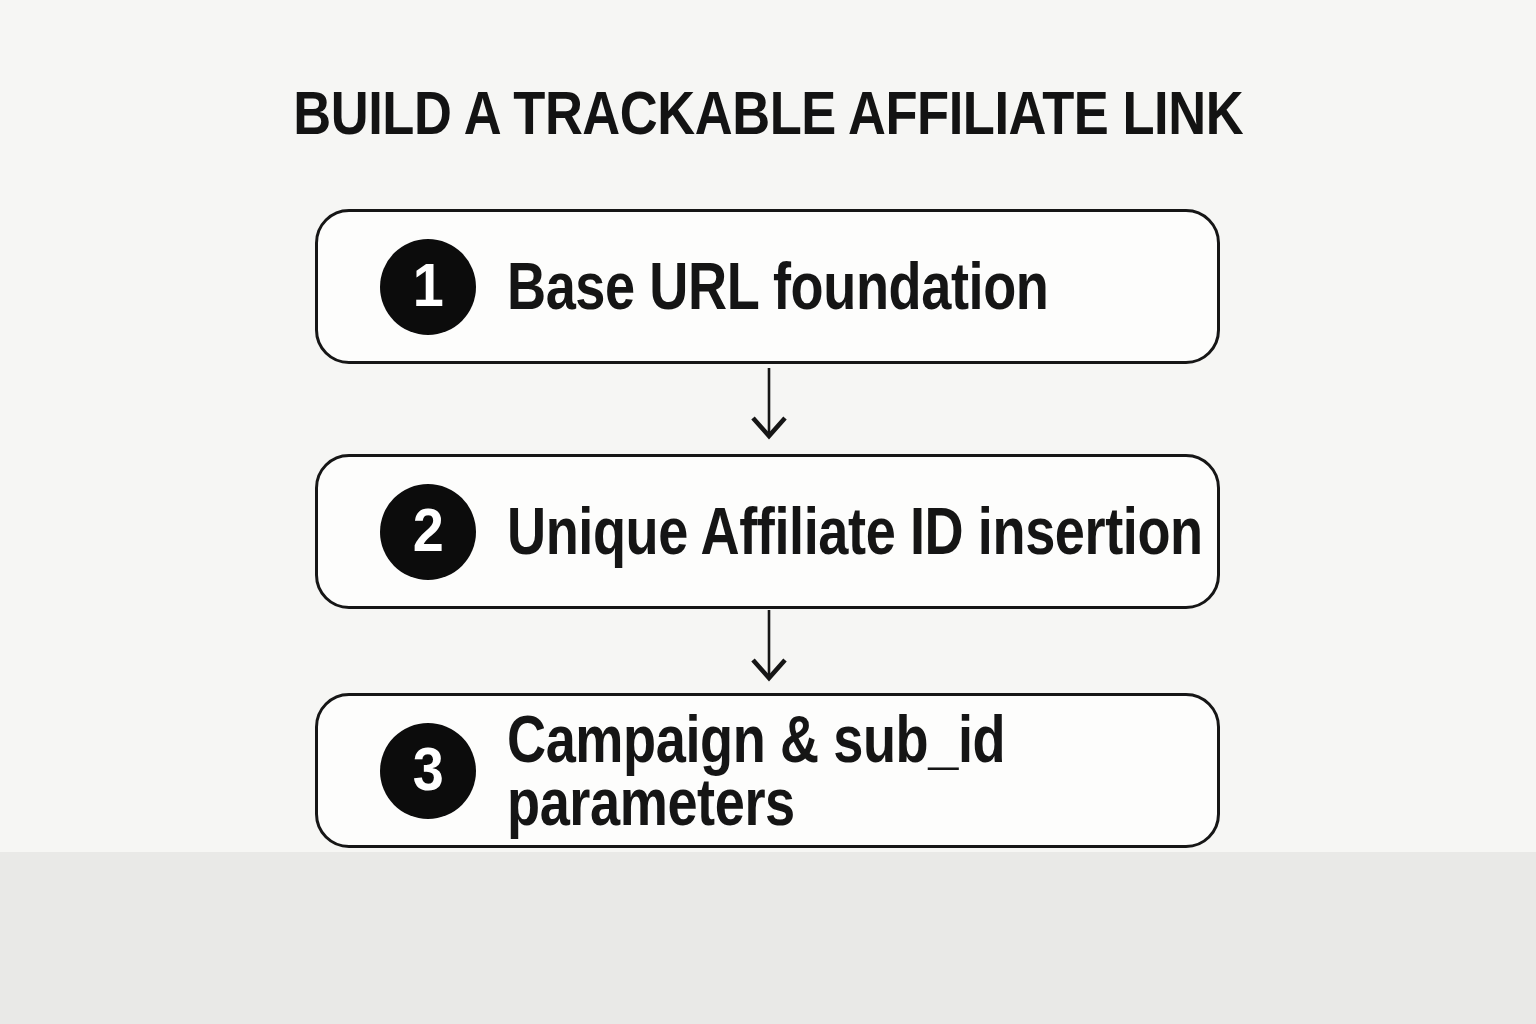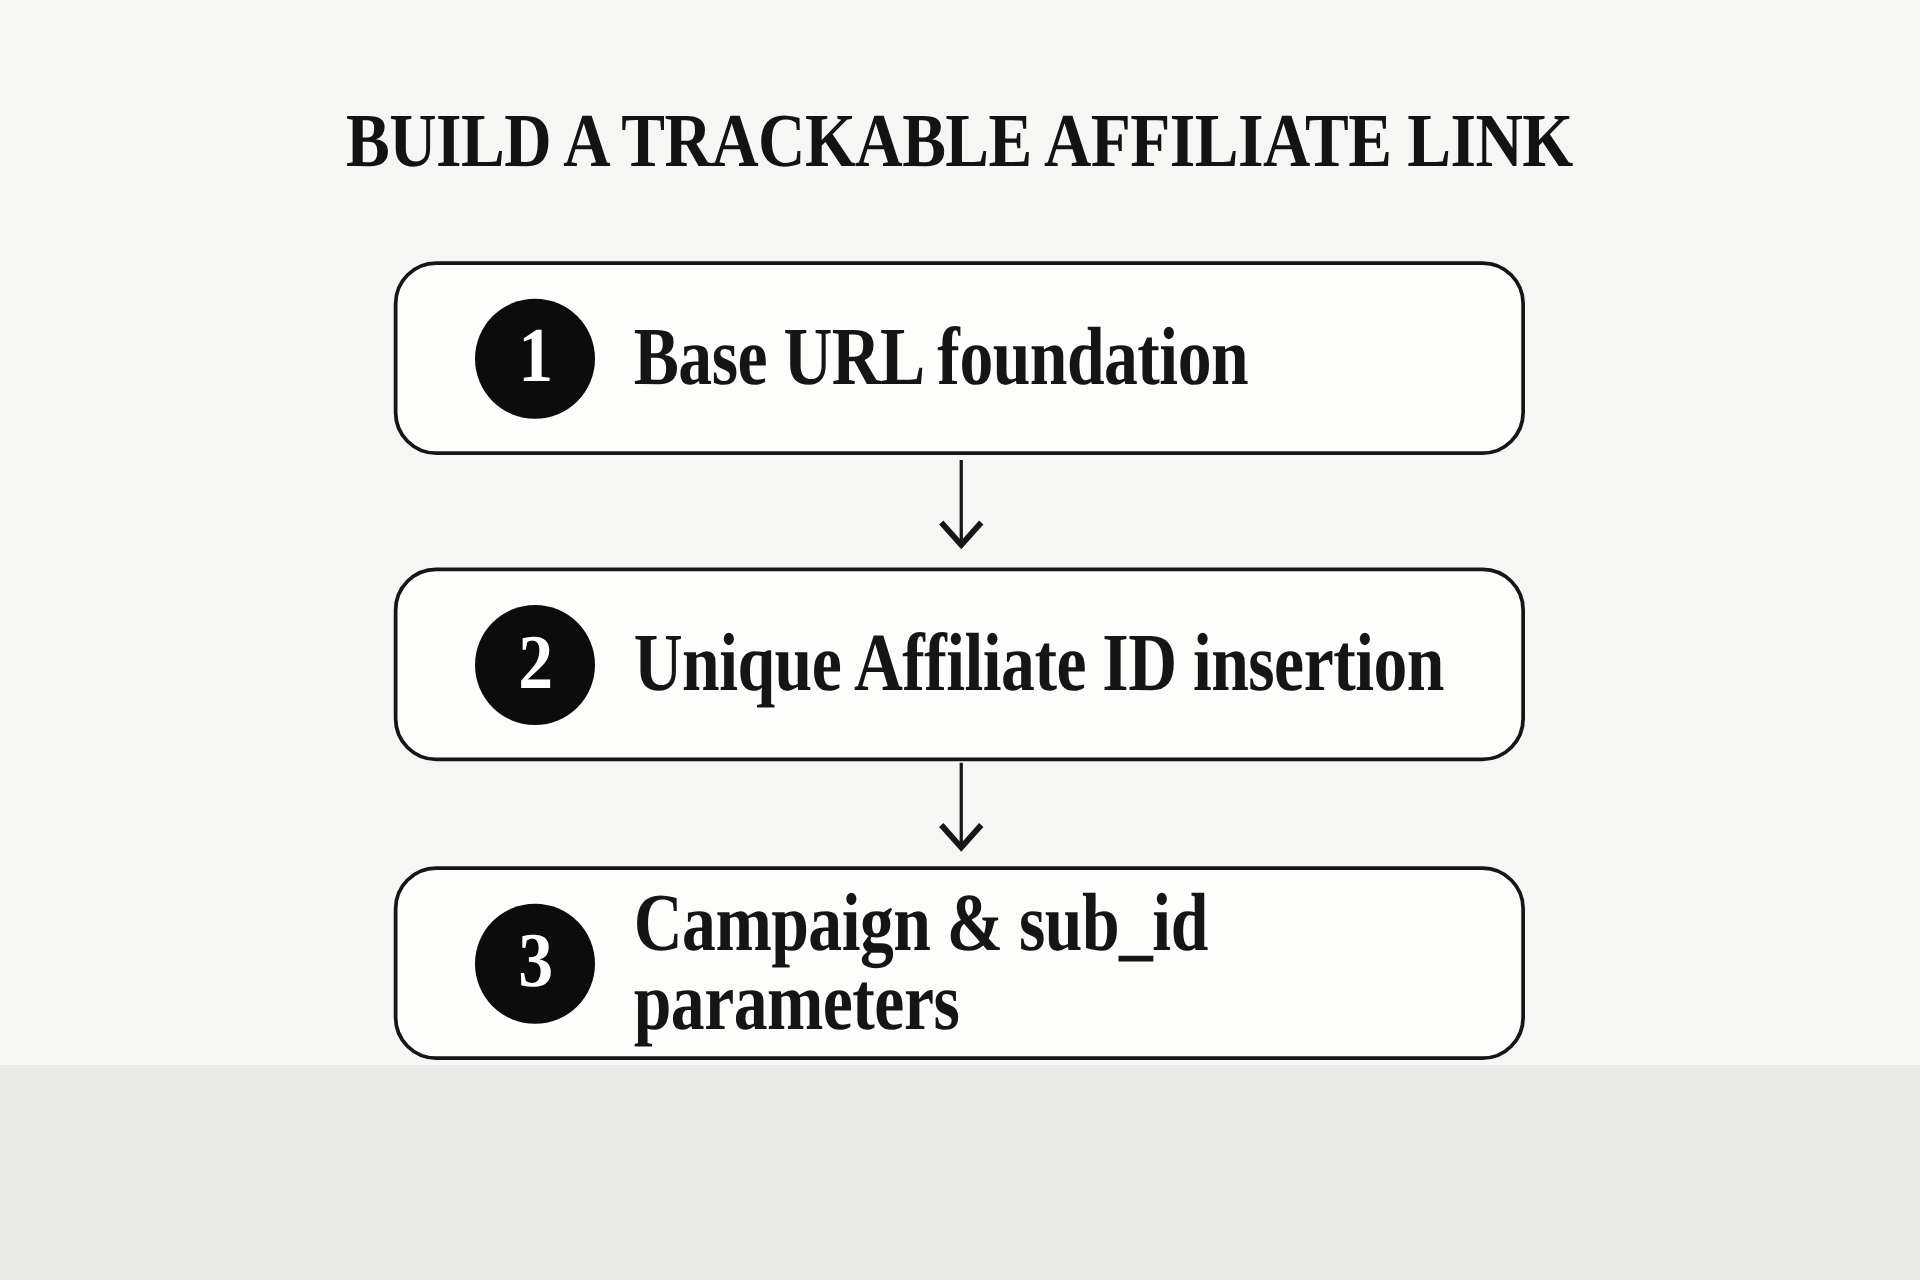--- a/index.html
+++ b/index.html
@@ -6,21 +6,21 @@
     margin: 0;
     padding: 0;
     background: #e9e9e7;
   }
   #canvas {
     position: relative;
     width: 1536px;
     height: 852px;
     background: #f6f6f4;
     overflow: hidden;
-    font-family: Liberation Serif, serif;
+    font-family: Liberation Sans, sans-serif;
     color: #151515;
   }
   .title {
     position: absolute;
     top: 83px;
     left: 0;
     width: 100%;
     text-align: center;
     font-size: 61px;
     font-weight: 700;

